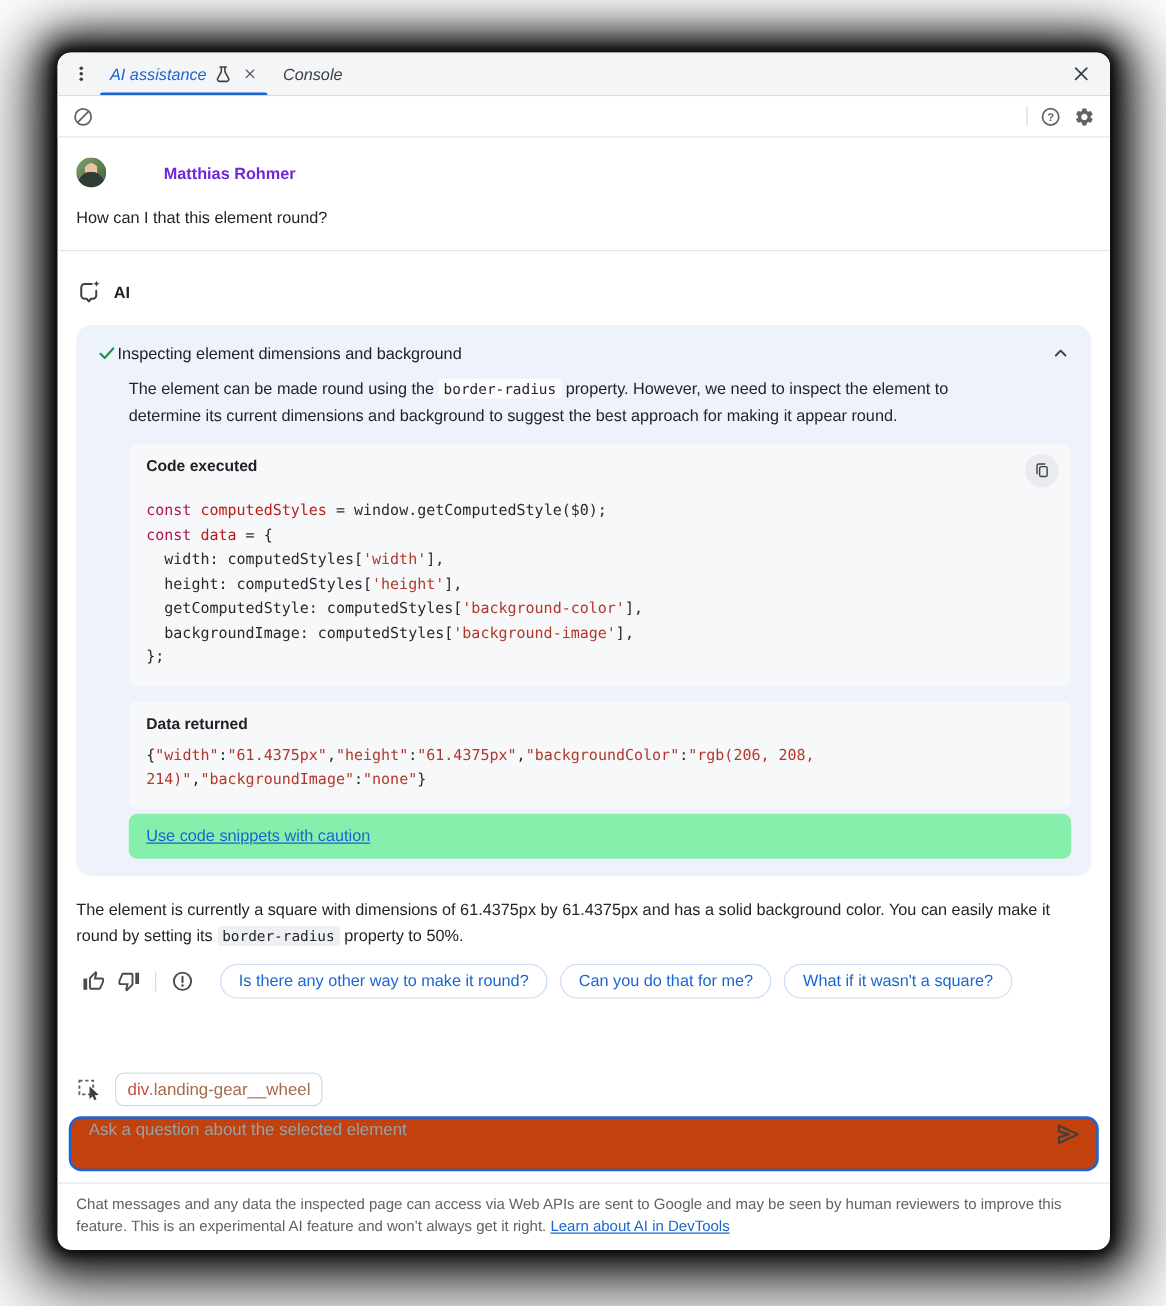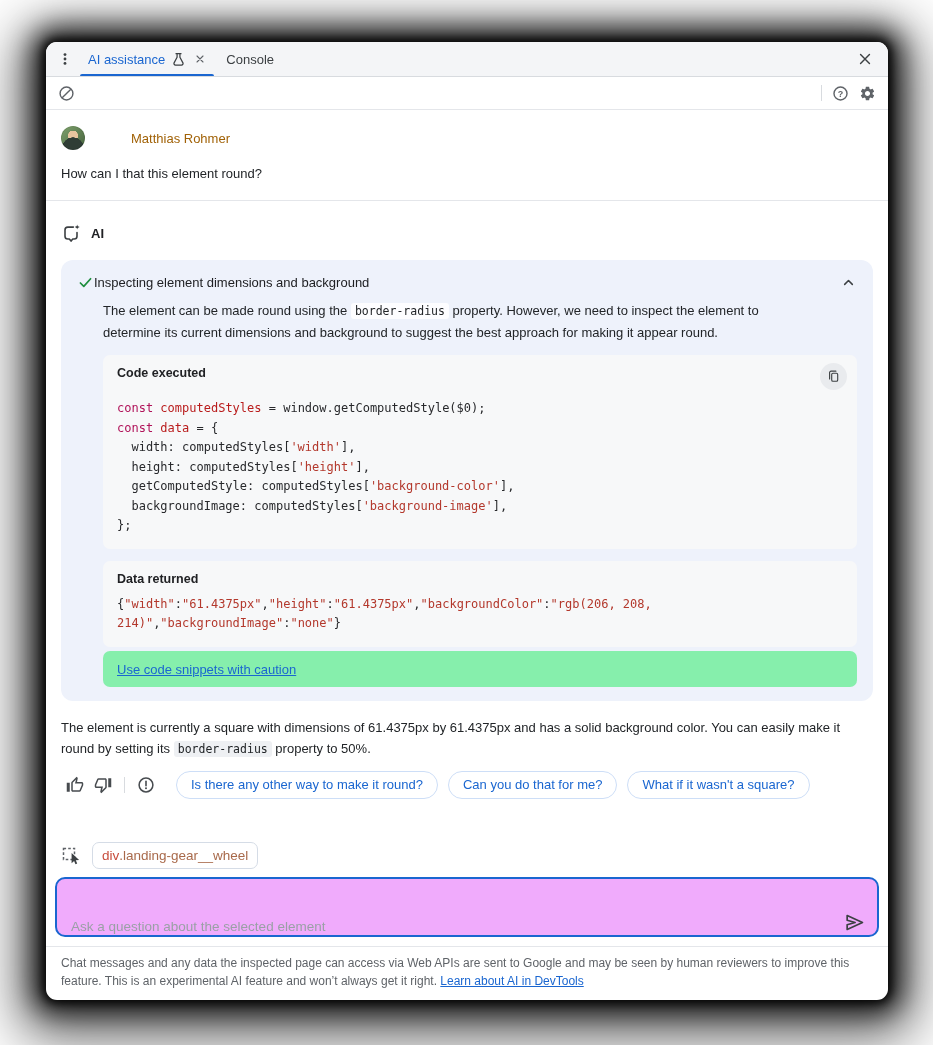--- a/index.html
+++ b/index.html
@@ -10,21 +10,21 @@
   }
   .window{
     position:absolute;left:46px;top:42px;width:842px;height:958px;
     background:#fff;border-radius:11px;display:flex;flex-direction:column;
     box-shadow:0 0 10px 3px rgba(0,0,0,.92),0 0 26px 14px rgba(0,0,0,.78),0 12px 55px 28px rgba(0,0,0,.55);
     overflow:hidden;
   }
   
   .tabbar{
     height:34px;flex:0 0 34px;background:#f4f5f7;border-bottom:1px solid #d8dbdf;
-    display:flex;align-items:stretch;padding:0 8px 0 6px;
+    display:flex;align-items:stretch;padding:0 8px 0 6px;font-style:italic;
   }
   .icon-btn{background:none;border:none;padding:0;display:flex;align-items:center;justify-content:center;cursor:pointer;}
   .kebab{width:26px;}
   .tab{display:flex;align-items:center;gap:6px;padding:0 10px;font-size:13px;color:#3c4043;position:relative;cursor:pointer;}
   .tab.active{color:#1a66d0;}
   .tab.active:after{content:"";position:absolute;left:2px;right:2px;bottom:0;height:2.5px;background:#1a66d0;border-radius:2px 2px 0 0;}
   .tab-close{display:flex;align-items:center;margin-left:2px;}
   .spacer{flex:1;}
   .panel-close{width:30px;}
   
@@ -37,21 +37,21 @@
   .thread{flex:1;padding:0 15px;overflow:hidden;}
   .msg-head{display:flex;align-items:center;gap:10px;margin-top:16px;}
   .avatar{
     width:24px;height:24px;border-radius:50%;flex:0 0 24px;
     background:
       radial-gradient(circle at 50% 92%, #2f3d35 0 42%, transparent 43%),
       radial-gradient(circle at 50% 40%, #e9c69f 0 26%, transparent 27%),
       linear-gradient(135deg,#7fa26d,#44613c);
     box-shadow:inset 0 0 0 1px rgba(0,0,0,.08);
   }
-  .username{font-size:13px;font-weight:400;color:#a16207;padding-left:36px;}
+  .username{font-size:13px;font-weight:700;color:#6d28d9;padding-left:36px;}
   .msg-text{font-size:13px;color:#222528;margin-top:16px;}
   .divider{border:none;border-top:1px solid #e4e6ea;margin:19px -15px 0 -15px;}
   .ai-head{display:flex;align-items:center;gap:10px;margin-top:22px;}
   .ai-label{font-size:13px;font-weight:700;color:#202124;}
   
   .step-card{
     margin-top:17px;background:#eef2fb;border-radius:12px;padding:14px 16px 14px 16px;
   }
   .step-header{display:flex;align-items:center;gap:0;cursor:pointer;}
   .step-title{font-size:13px;color:#202124;}
@@ -89,22 +89,22 @@
   
   .composer{flex:0 0 auto;padding:0 9px;}
   .selector-row{display:flex;align-items:center;gap:11px;margin:10px 0 8px 6px;}
   .el-chip{
     border:1px solid #d5dce6;border-radius:7px;padding:5px 9px;background:#fff;display:inline-flex;cursor:pointer;
     font-size:13.5px;
   }
   .el-tag{color:#c74d3d;text-align:right;}
   .el-class{color:#a8694a;}
   .input-wrap{
-    border:2px solid #1a66d0;border-radius:10px;height:40px;display:flex;align-items:flex-end;
-    padding:16px 10px 0 12px;background:#f0abfc;
+    border:2px solid #1a66d0;border-radius:10px;height:40px;display:flex;align-items:flex-start;
+    padding:0 10px 0 12px;background:#c2410c;
   }
   .input-wrap input{
     flex:1;border:none;outline:none;font-size:13.5px;color:#202124;background:transparent;
     font-family:inherit;
   }
   .input-wrap input::placeholder{color:#9aa0a6;}
   .send{background:none;border:none;padding:2px;display:flex;cursor:pointer;}
   .footer{
     margin:9px -9px 0 -9px;border-top:1px solid #e4e6ea;padding:8px 15px 10px 15px;
     font-size:12px;line-height:17.5px;color:#5f6368;

